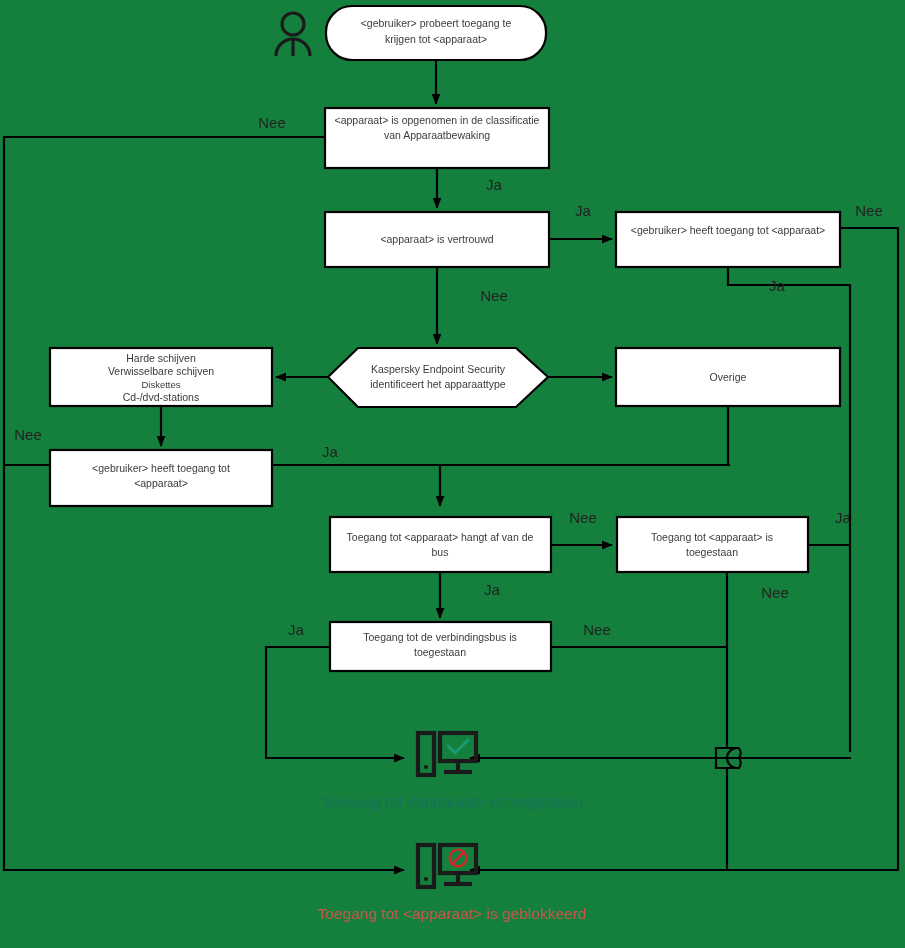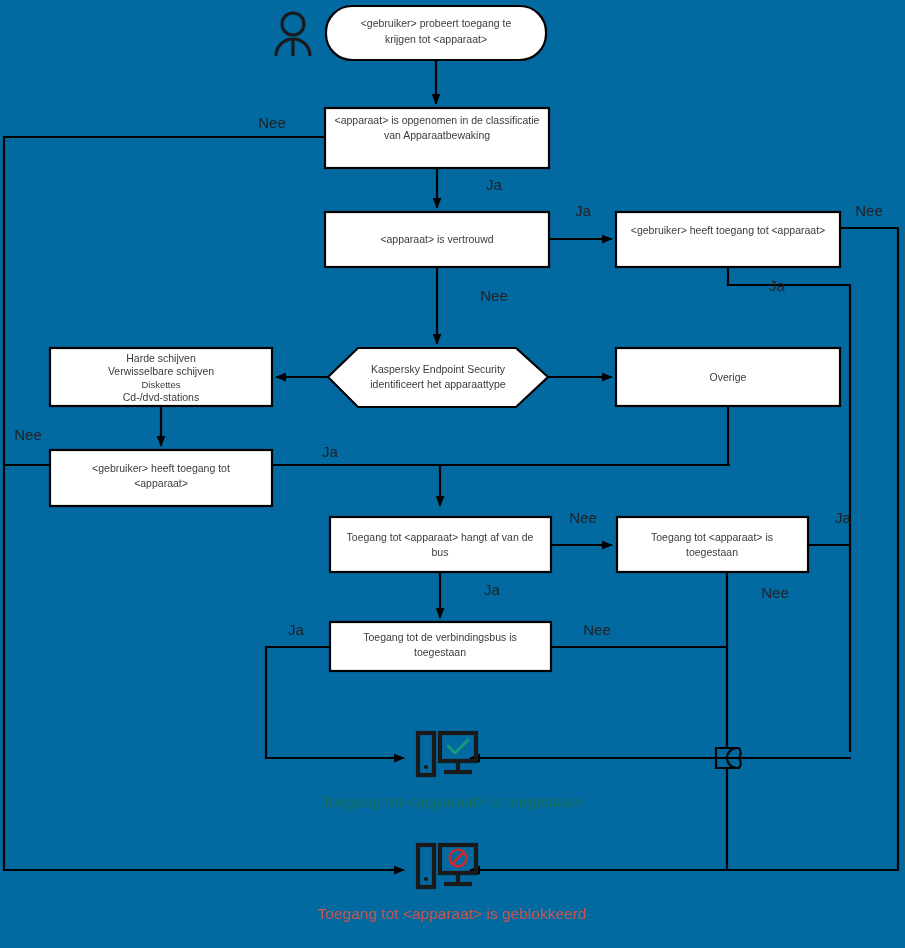--- a/index.html
+++ b/index.html
@@ -1,18 +1,18 @@
 <!DOCTYPE html>
 <html><head>
 <meta charset="utf-8">
 <style>
   html,body{margin:0;padding:0;background:#ffffff;}
   body{width:905px;height:948px;overflow:hidden;
        font-family:"Liberation Sans","DejaVu Sans",sans-serif;}
-  #canvas{position:relative;width:905px;height:948px;background:#0369a1;}
+  #canvas{position:relative;width:905px;height:948px;background:#15803d;}
   svg{display:block;}
   .node-text{font-family:"Liberation Sans","DejaVu Sans",sans-serif;
              font-size:10.5px;fill:#3b3b3b;text-anchor:middle;}
   .node-text.small{font-size:9.5px;}
   .edge-label{font-family:"Liberation Sans","DejaVu Sans",sans-serif;
               font-size:15px;fill:#222222;text-anchor:middle;}
   .caption{font-family:"Liberation Sans","DejaVu Sans",sans-serif;
            font-size:15.5px;text-anchor:middle;}
   .caption.allow{fill:#18705c;}
   .caption.block{fill:#c8564c;}

